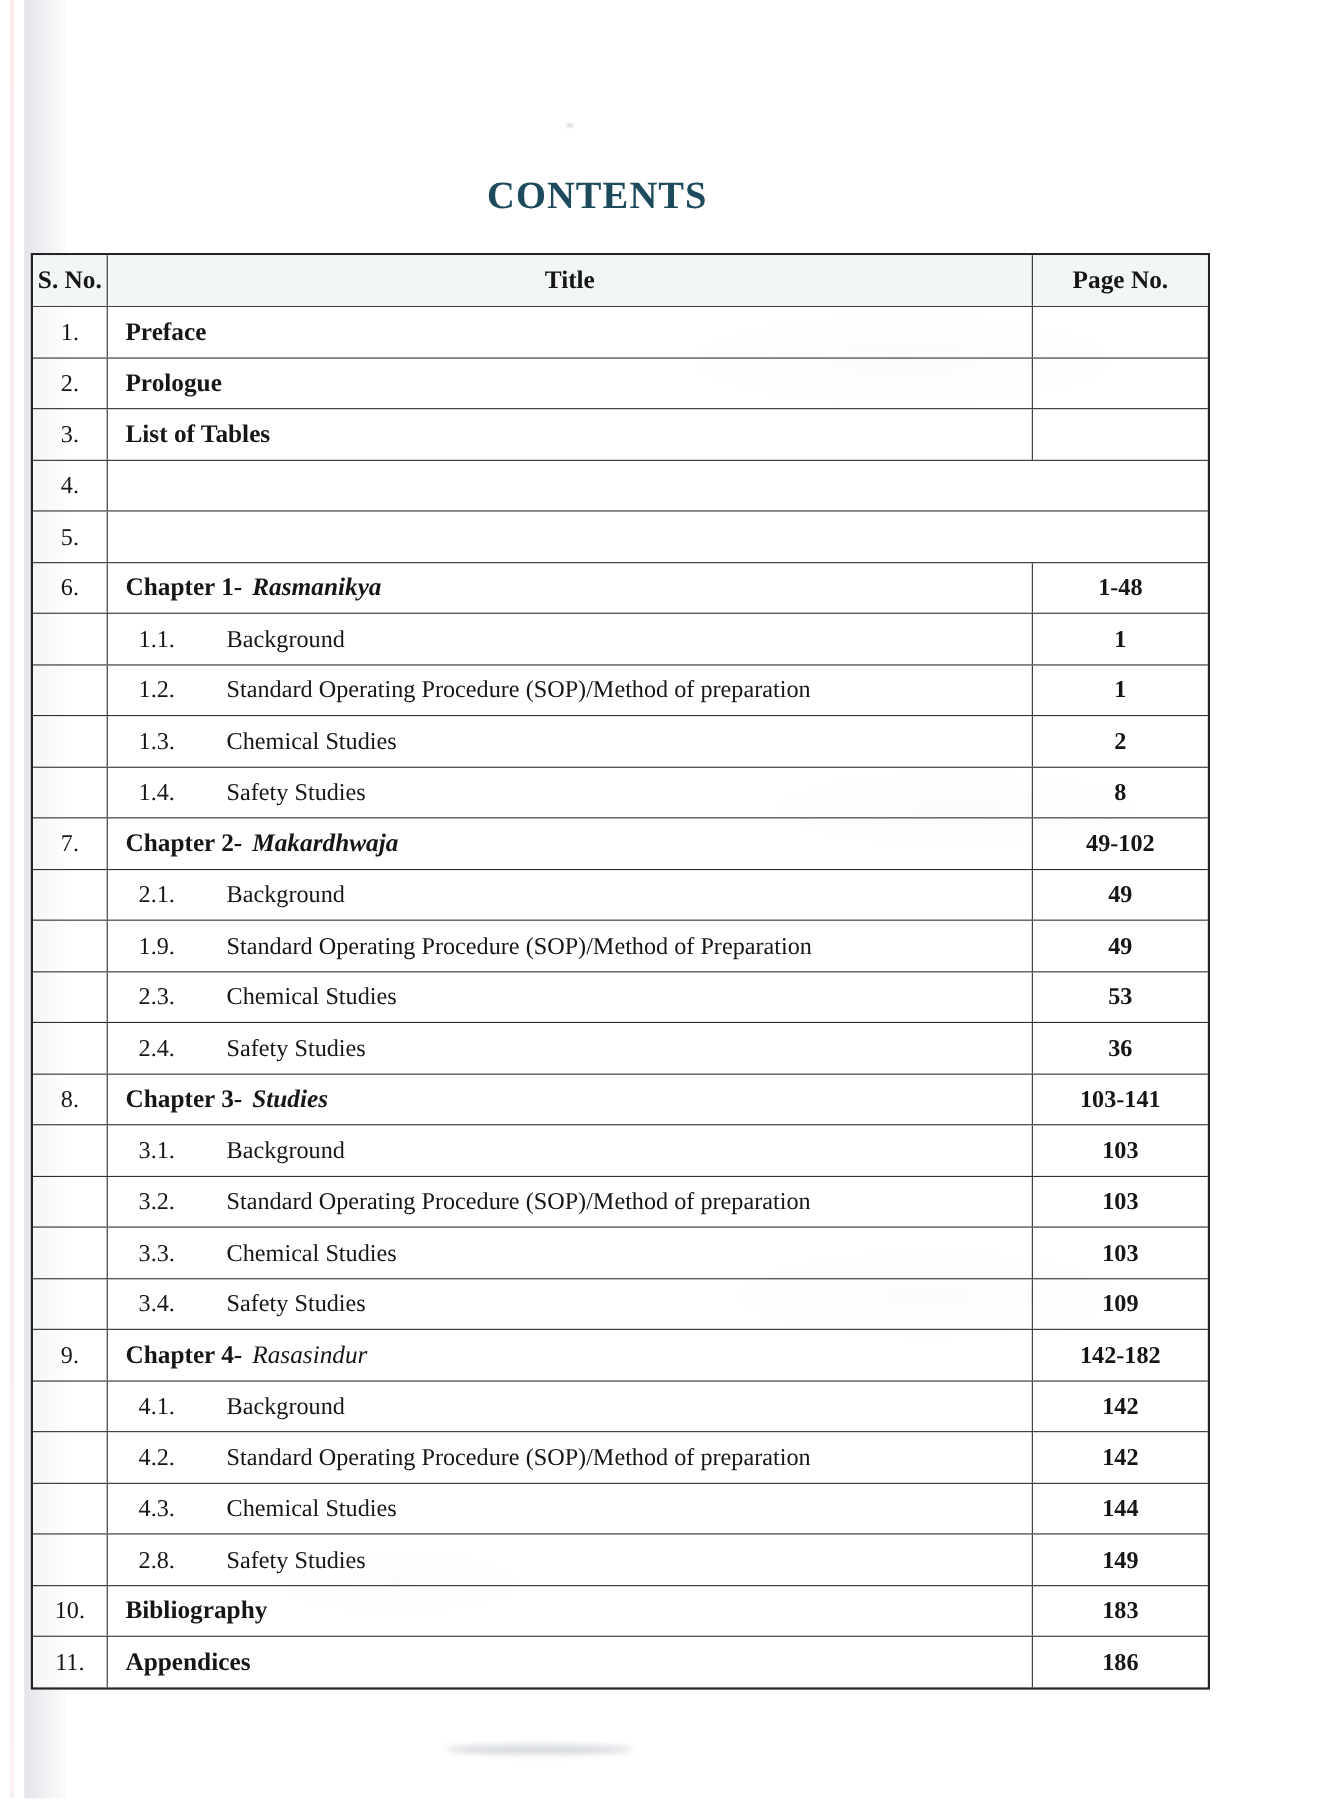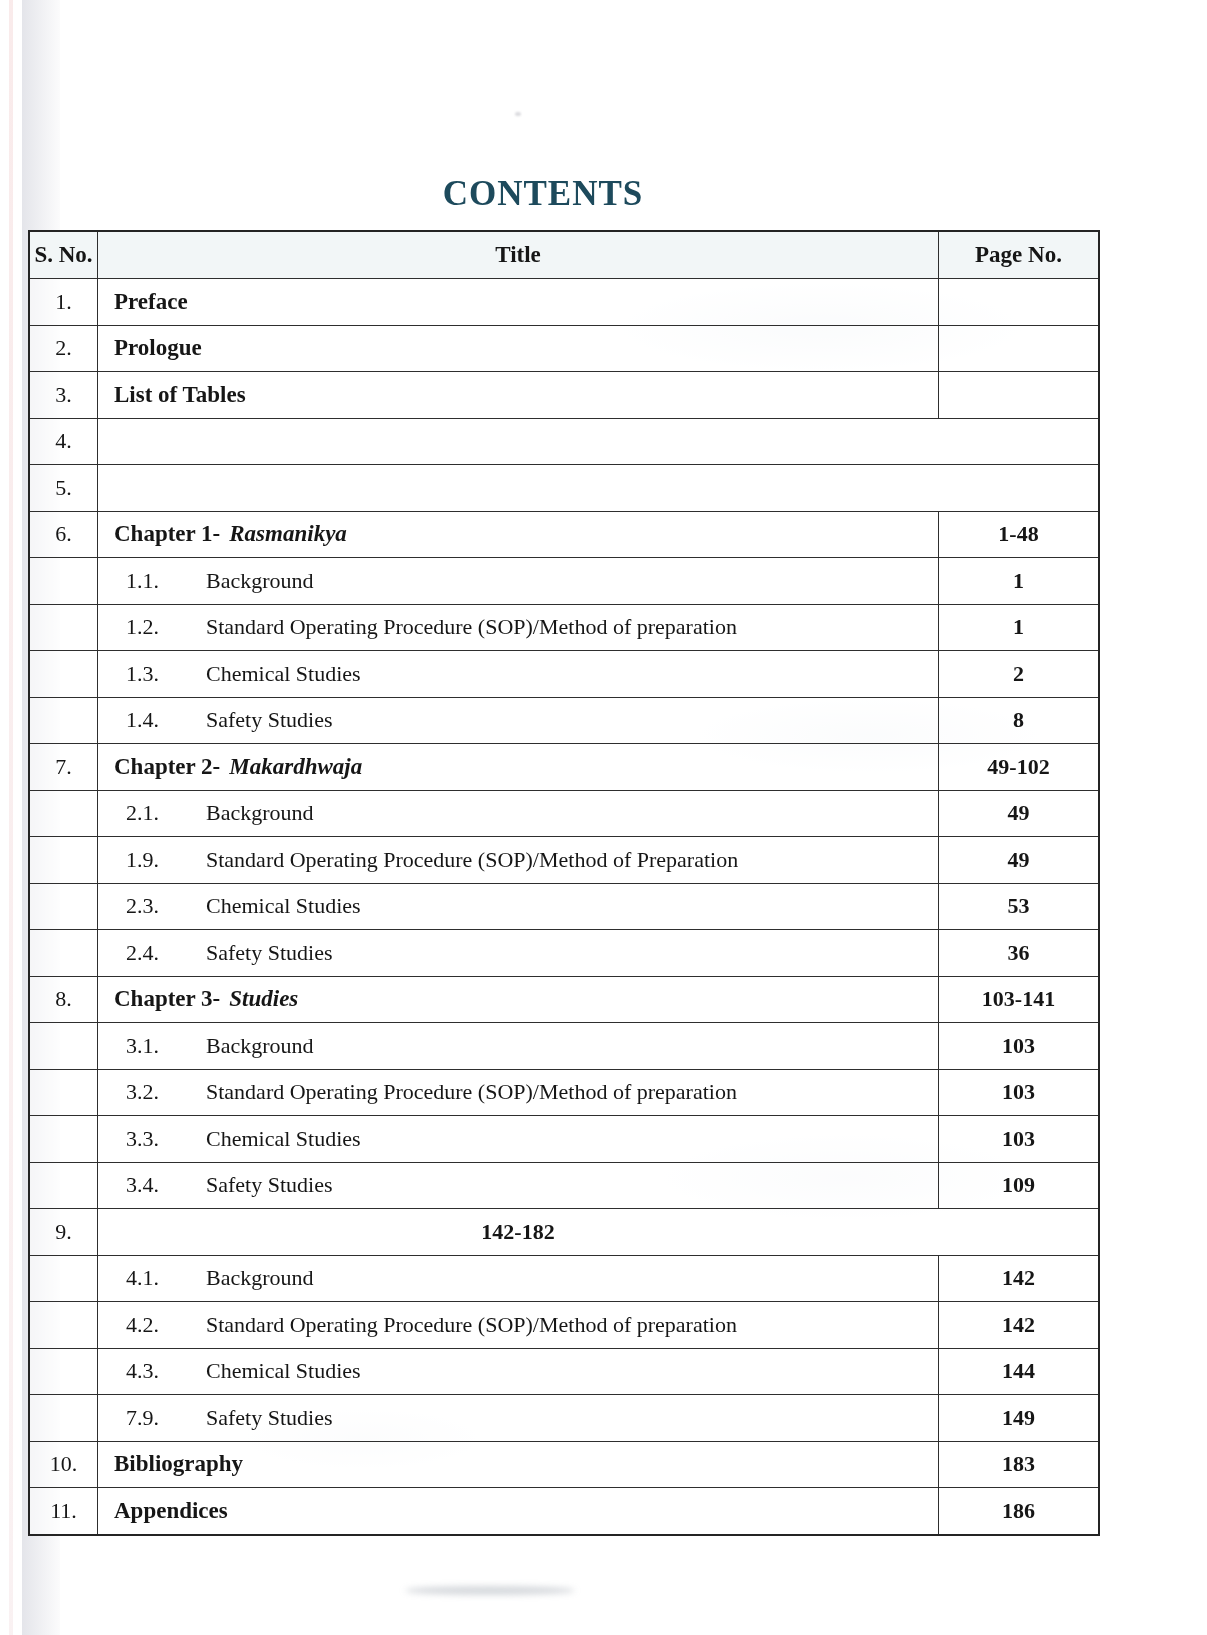--- a/index.html
+++ b/index.html
@@ -21,21 +21,21 @@
   }
   .edge-line {
     position: absolute; left: 9px; top: 0; width: 4px; height: 100%;
     background: linear-gradient(to bottom, rgba(220,130,130,0.16), rgba(200,120,130,0.10));
   }
   .edge-strip {
     position: absolute; left: 22px; top: 0; width: 38px; height: 100%;
     background: linear-gradient(to right, rgba(165,168,185,0.30), rgba(165,168,185,0.04));
   }
   .doc-title {
-    position: absolute; left: 28px; top: 174px; width: 1030px;
+    position: absolute; left: 28px; top: 158px; width: 1030px;
     text-align: center;
     font-size: 35px; font-weight: bold; letter-spacing: 1px;
     color: #1d4a5c;
   }
   .toc {
     position: absolute; left: 28px; top: 230px; width: 1072px;
     border: 2.4px solid #242424;
     background: rgba(255,255,255,0.55);
   }
   .row {
@@ -283,20 +283,24 @@
             <span class="item-text">Safety Studies</span>
           </div>
           <div class="cell-page">
             <span>109</span>
           </div>
         </div>
         <div class="row chapter">
           <div class="cell-sno">
             <span>9.</span>
           </div>
+          <div class="cell-title">
+            <span class="chapter-prefix">Chapter 4-</span>
+            <span class="chapter-name">Rasasindur</span>
+          </div>
           <div class="cell-page">
             <span>142-182</span>
           </div>
         </div>
         <div class="row sub">
           <div class="cell-sno"></div>
           <div class="cell-title">
             <span class="item-num">4.1.</span>
             <span class="item-text">Background</span>
           </div>
@@ -320,21 +324,21 @@
             <span class="item-num">4.3.</span>
             <span class="item-text">Chemical Studies</span>
           </div>
           <div class="cell-page">
             <span>144</span>
           </div>
         </div>
         <div class="row sub">
           <div class="cell-sno"></div>
           <div class="cell-title">
-            <span class="item-num">7.9.</span>
+            <span class="item-num">2.8.</span>
             <span class="item-text">Safety Studies</span>
           </div>
           <div class="cell-page">
             <span>149</span>
           </div>
         </div>
         <div class="row end">
           <div class="cell-sno">
             <span>10.</span>
           </div>

